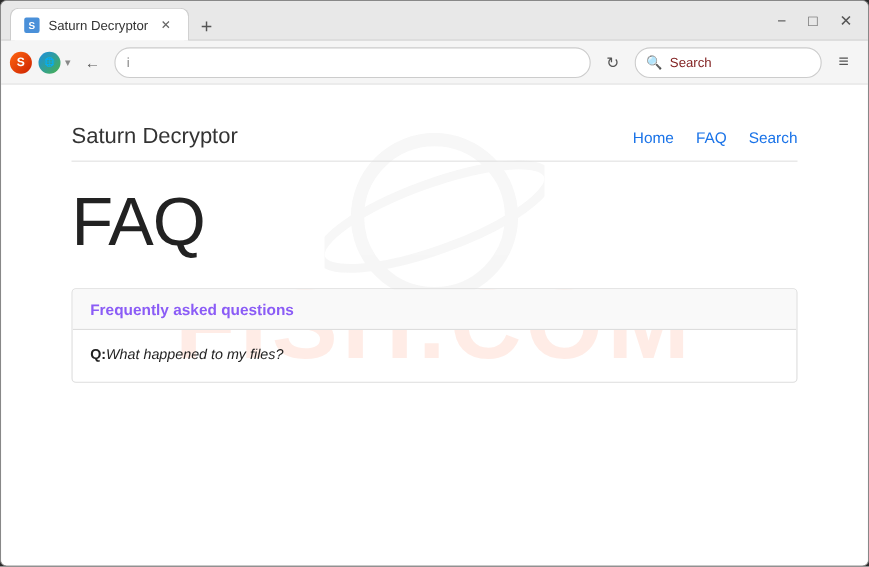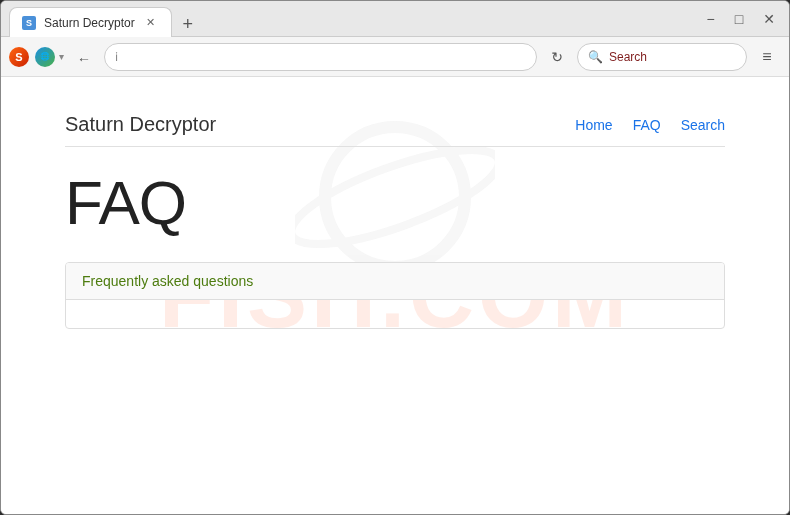--- a/index.html
+++ b/index.html
@@ -325,21 +325,22 @@
       border: 1px solid #ddd;
       border-radius: 4px;
       overflow: hidden;
     }
 
     .faq-header-bar {
       background: #f9f9f9;
       padding: 10px 16px;
       border-bottom: 1px solid #ddd;
       font-size: 14px;
-      color: #4d7c0f;
+      color: #8b5cf6;
+      font-weight: bold;
     }
 
     .faq-item {
       padding: 14px 16px;
       border-bottom: 1px solid #eee;
     }
 
     .faq-item:last-child {
       border-bottom: none;
     }
@@ -434,19 +435,22 @@
           <a class="nav-link active">FAQ</a>
           <a class="nav-link">Search</a>
         </nav>
       </div>
 
       <h1 class="faq-heading">FAQ</h1>
 
       <div class="faq-box">
         <div class="faq-header-bar">Frequently asked questions</div>
         <div class="faq-item">
+          <div class="faq-question">
+            <strong>Q:</strong><em>What happened to my files?</em>
+          </div>
         </div>
       </div>
 
     </div>
   </div>
 
 </div>
 
 </body></html>

